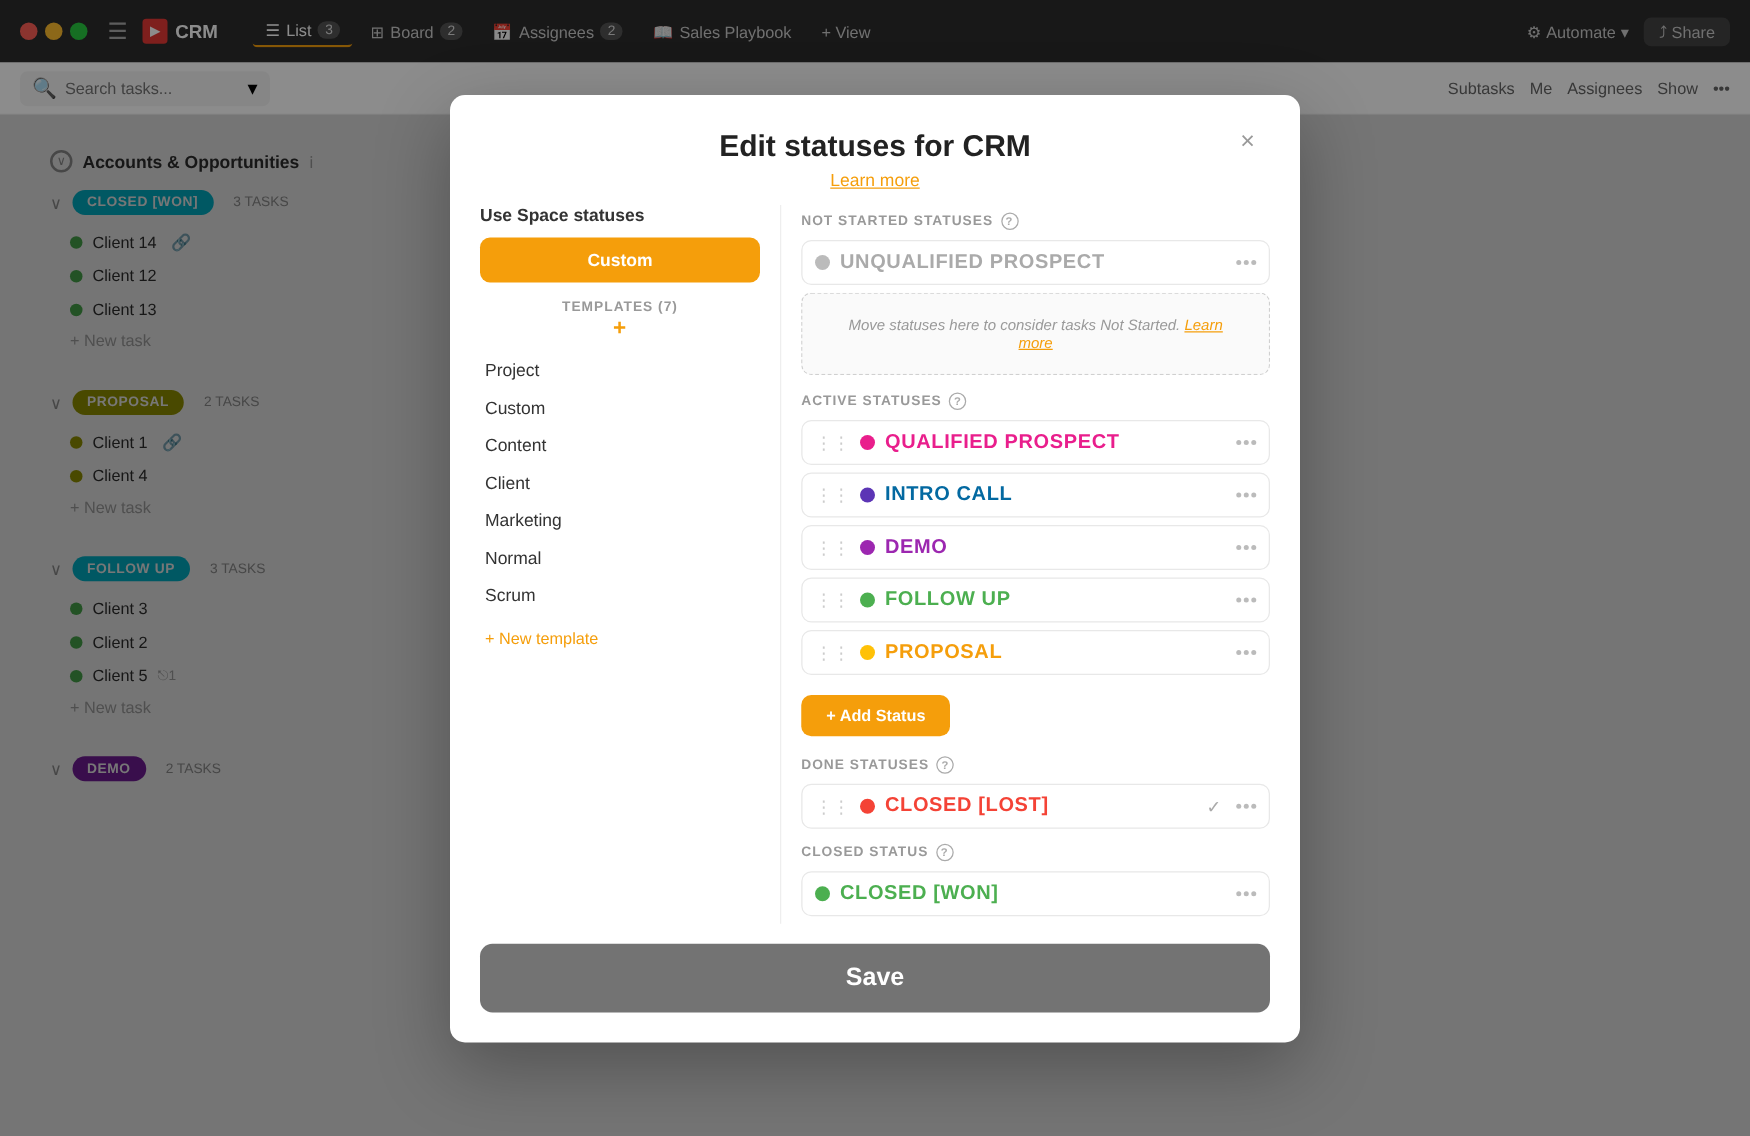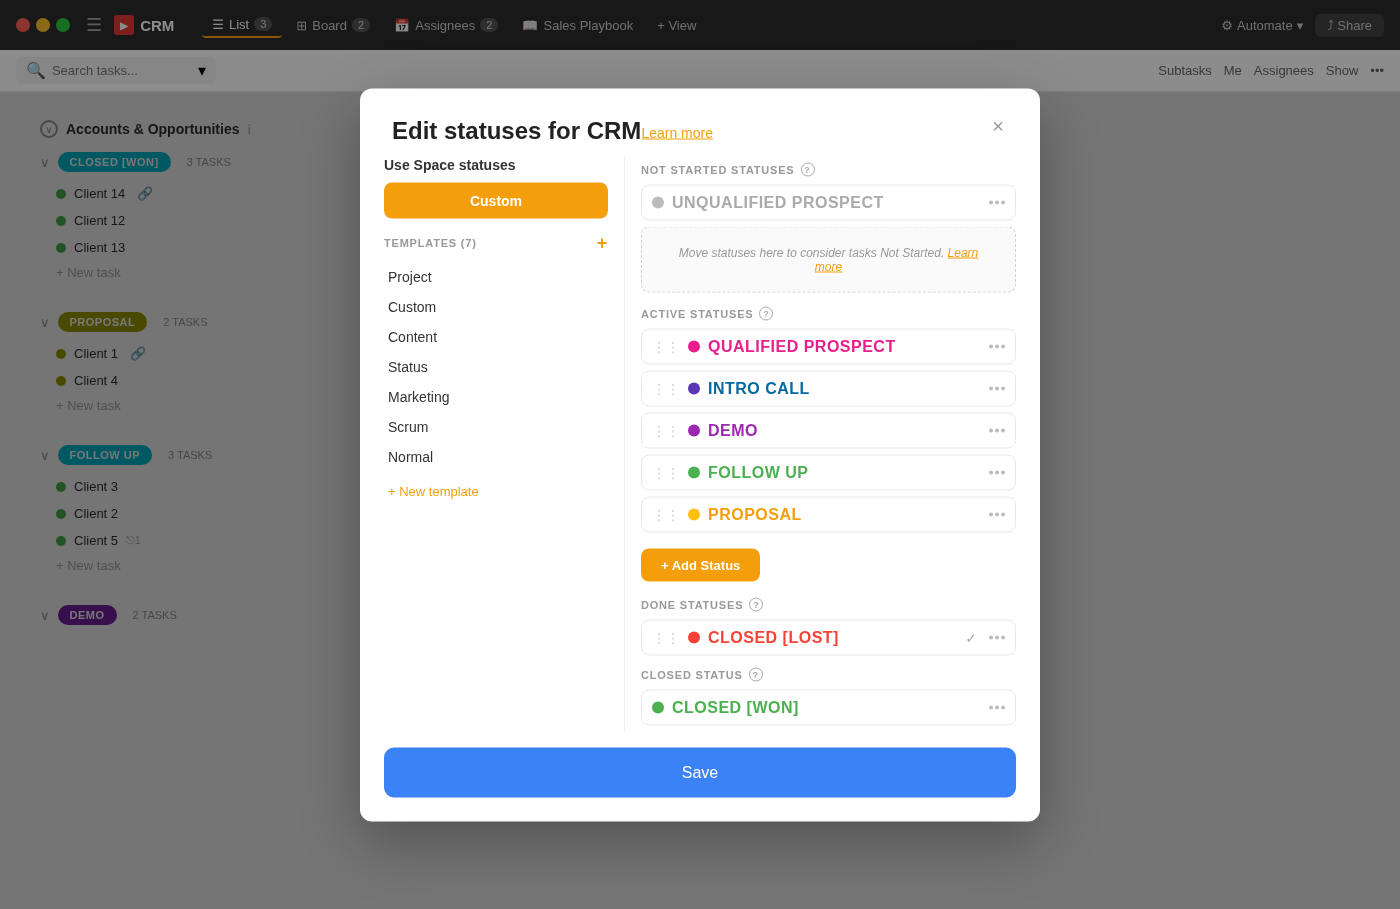--- a/index.html
+++ b/index.html
@@ -73,21 +73,21 @@
 
     
     .modal {
       position: absolute; top: 50%; left: 50%; transform: translate(-50%, -50%);
       width: 680px; min-height: 600px; background: #fff; border-radius: 12px;
       z-index: 20; padding: 0 0 24px;
       box-shadow: 0 20px 60px rgba(0,0,0,0.3);
     }
     .modal-header {
       padding: 28px 32px 12px;
-      display: flex; flex-direction: row; align-items: center; position: relative;
+      display: flex; flex-direction: column; align-items: center; position: relative;
     }
     .modal-title { font-size: 24px; font-weight: 700; color: #222; }
     .modal-learn-more { color: #f59e0b; font-size: 14px; text-decoration: underline; margin-top: 4px; cursor: pointer; }
     .modal-close {
       position: absolute; top: 24px; right: 28px;
       width: 28px; height: 28px; display: flex; align-items: center; justify-content: center;
       cursor: pointer; color: #999; font-size: 20px; border-radius: 50%;
     }
 
     .modal-body {
@@ -101,20 +101,21 @@
     .use-space-label { font-size: 14px; font-weight: 600; color: #333; margin-bottom: 10px; }
     .custom-btn {
       background: #f59e0b; color: #fff; font-weight: 700; font-size: 14px;
       padding: 10px 20px; border-radius: 8px; cursor: pointer; margin-bottom: 14px;
       text-align: center;
     }
     .templates-header {
       display: flex; align-items: center; justify-content: space-between;
       font-size: 11px; font-weight: 700; color: #999; letter-spacing: 0.8px;
       margin-bottom: 8px;
+      flex-direction: column;
     }
     .templates-add { color: #f59e0b; font-size: 18px; cursor: pointer; }
     .template-item {
       font-size: 14px; color: #333; padding: 7px 4px; cursor: pointer; border-radius: 6px;
     }
     .new-template-btn {
       color: #f59e0b; font-size: 13px; cursor: pointer; margin-top: 8px; padding: 4px;
     }
 
     
@@ -171,21 +172,21 @@
       display: inline-flex; align-items: center; gap: 6px;
     }
 
     .check-icon { color: #aaa; font-size: 14px; margin-right: 4px; }
 
     
     .modal-footer {
       padding: 16px 24px 0;
     }
     .save-btn {
-      background: #3b82f6; color: #fff; font-weight: 400; font-size: 16px;
+      background: #737373; color: #fff; font-weight: 700; font-size: 20px;
       padding: 16px; border-radius: 10px; cursor: pointer; text-align: center; width: 100%;
     }
   </style>
 </head>
 <body>
 
 <div class="bg"></div>
 
 <div class="topnav">
   <div class="traffic-lights">
@@ -319,24 +320,24 @@
       <div class="custom-btn">Custom</div>
 
       <div class="templates-header">
         <span>TEMPLATES (7)</span>
         <span class="templates-add">+</span>
       </div>
 
       <div class="template-item">Project</div>
       <div class="template-item">Custom</div>
       <div class="template-item">Content</div>
-      <div class="template-item">Status</div>
+      <div class="template-item">Client</div>
       <div class="template-item">Marketing</div>
+      <div class="template-item">Normal</div>
       <div class="template-item">Scrum</div>
-      <div class="template-item">Normal</div>
 
       <div class="new-template-btn">+ New template</div>
     </div>
 
     <div class="modal-right">
 
       
       <div class="section-label">
         <span>NOT STARTED STATUSES</span>
         <div class="help-icon">?</div>

